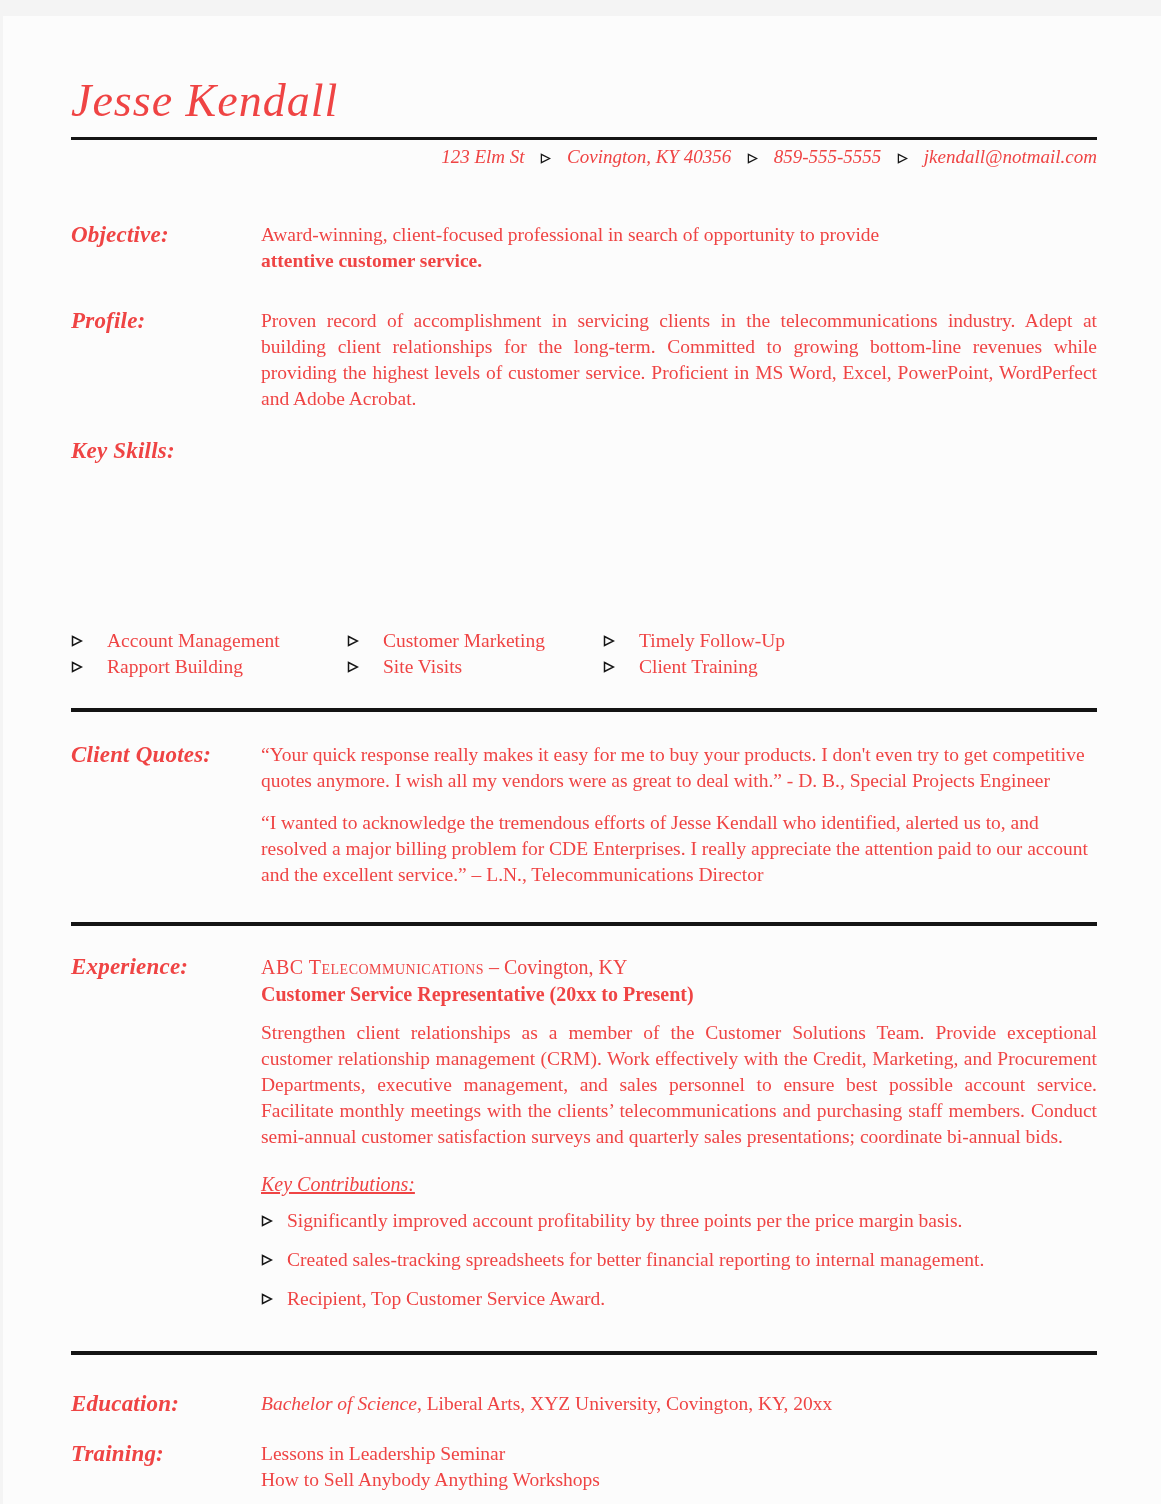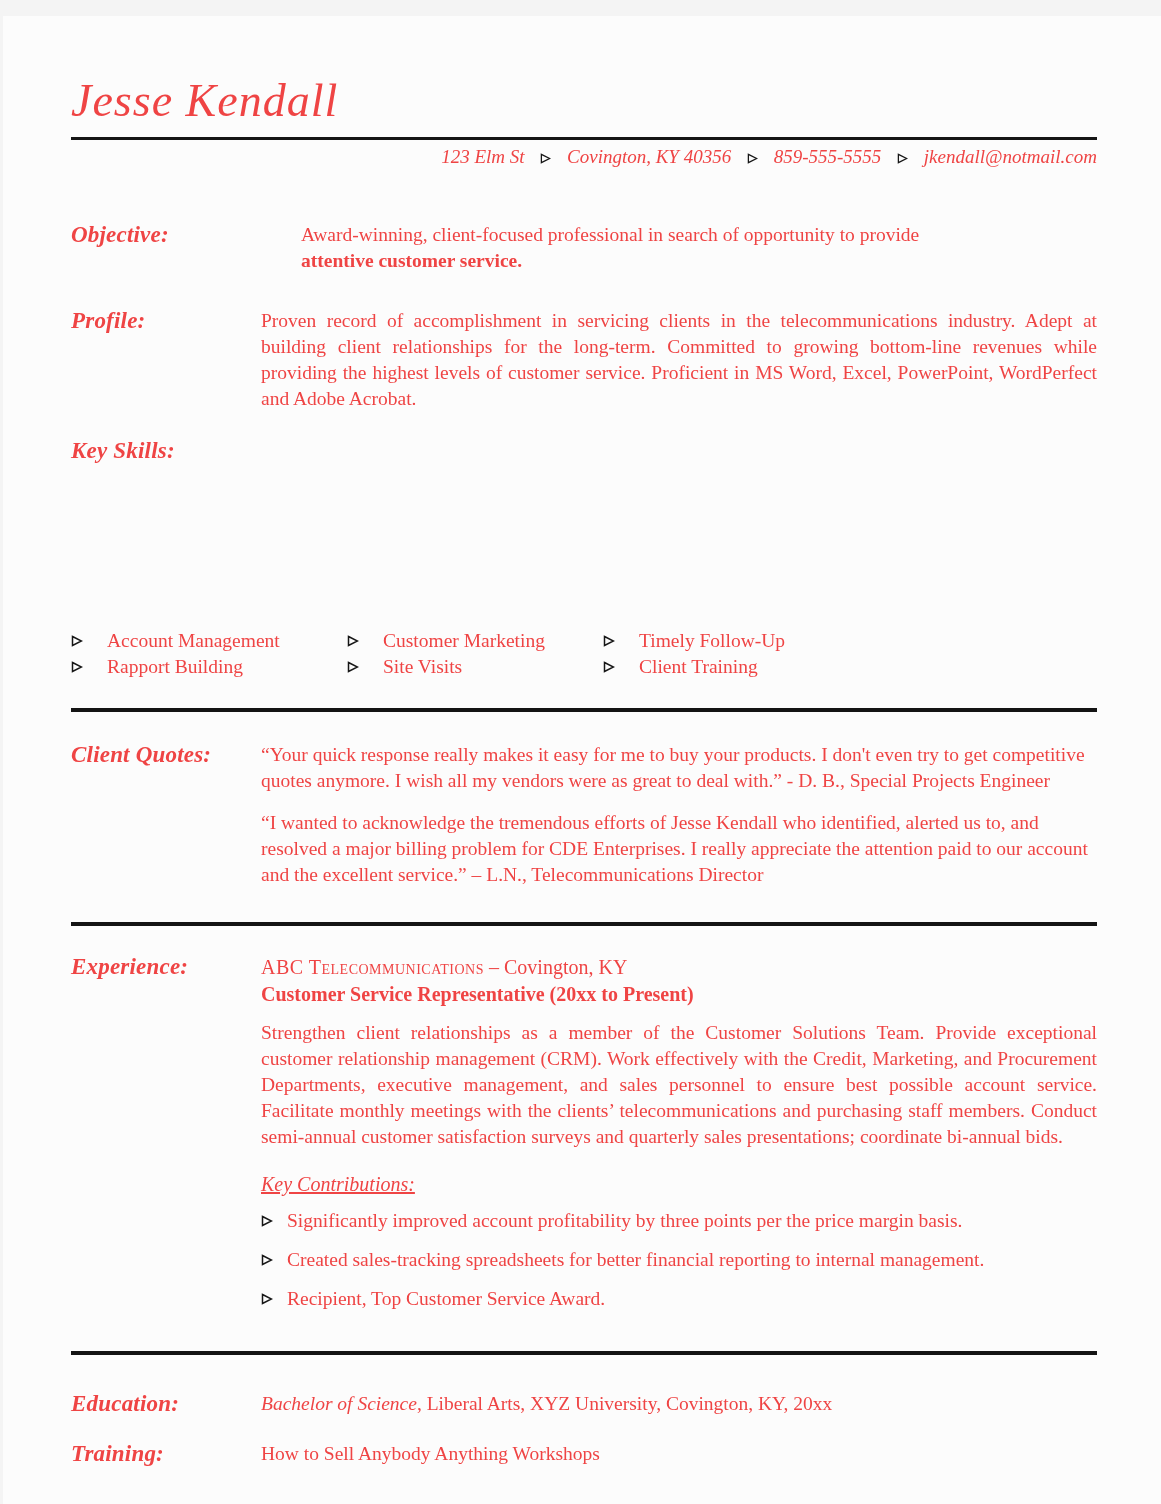--- a/index.html
+++ b/index.html
@@ -51,21 +51,21 @@
   .job-title { font-weight: bold; line-height: 27px; font-size: 20px; }
   .summary { margin-top: 12px; }
   .kc-heading {
     margin-top: 21px; font-style: italic; text-decoration: underline;
     font-size: 20px; line-height: 26px;
   }
   .kc-list { margin-top: 11px; }
   .kc-item { display: flex; align-items: baseline; line-height: 26px; margin-bottom: 13px; }
   .kc-item .arrow { margin-right: 14px; }
   
-  .mt-objective { margin-top: 52px; gap: 40px; }
+  .mt-objective { margin-top: 52px; }
   .mt-profile { margin-top: 34px; }
   .mt-skills { margin-top: 26px; flex-direction: column; }
   .mt-rule2 { margin-top: 28px; }
   .mt-quotes { margin-top: 30px; }
   .mt-rule3 { margin-top: 34px; }
   .mt-exp { margin-top: 28px; }
   .mt-rule4 { margin-top: 26px; }
   .mt-education { margin-top: 36px; }
   .mt-training { margin-top: 24px; }
   .mt-volunteer { margin-top: 36px; }
@@ -205,20 +205,21 @@
     <div class="row mt-education">
       <div class="label">Education:</div>
       <div class="content">
         <span class="italic">Bachelor of Science</span><span>, Liberal Arts, XYZ University, Covington, KY, 20xx</span>
       </div>
     </div>
 
     <div class="row mt-training">
       <div class="label">Training:</div>
       <div class="content">
+        <div>Lessons in Leadership Seminar</div>
         <div>How to Sell Anybody Anything Workshops</div>
       </div>
     </div>
 
     <div class="row mt-volunteer">
       <div class="label">Volunteerism:</div>
       <div class="content">Habitat for Humanity, 20xx to Present</div>
     </div>
 
   </div>

